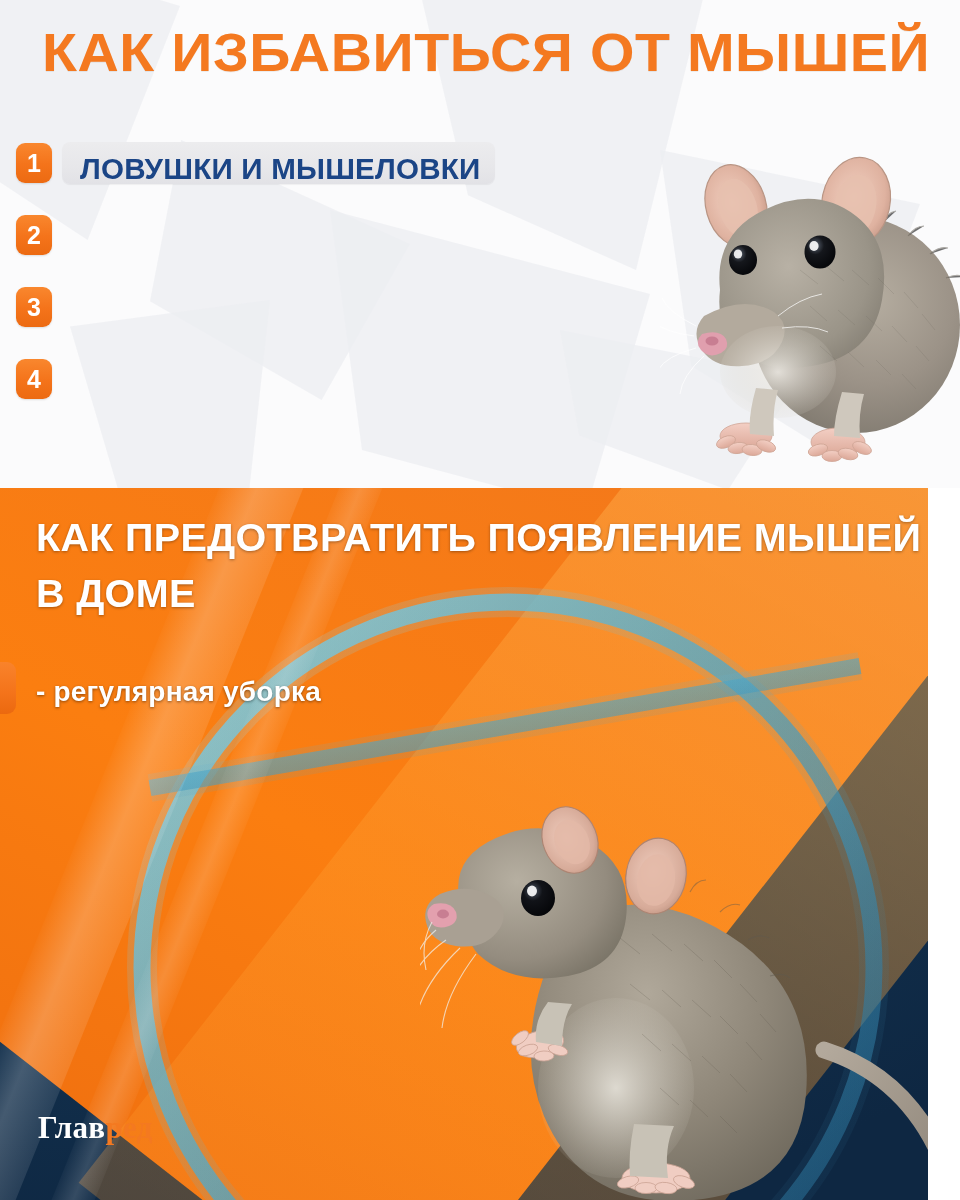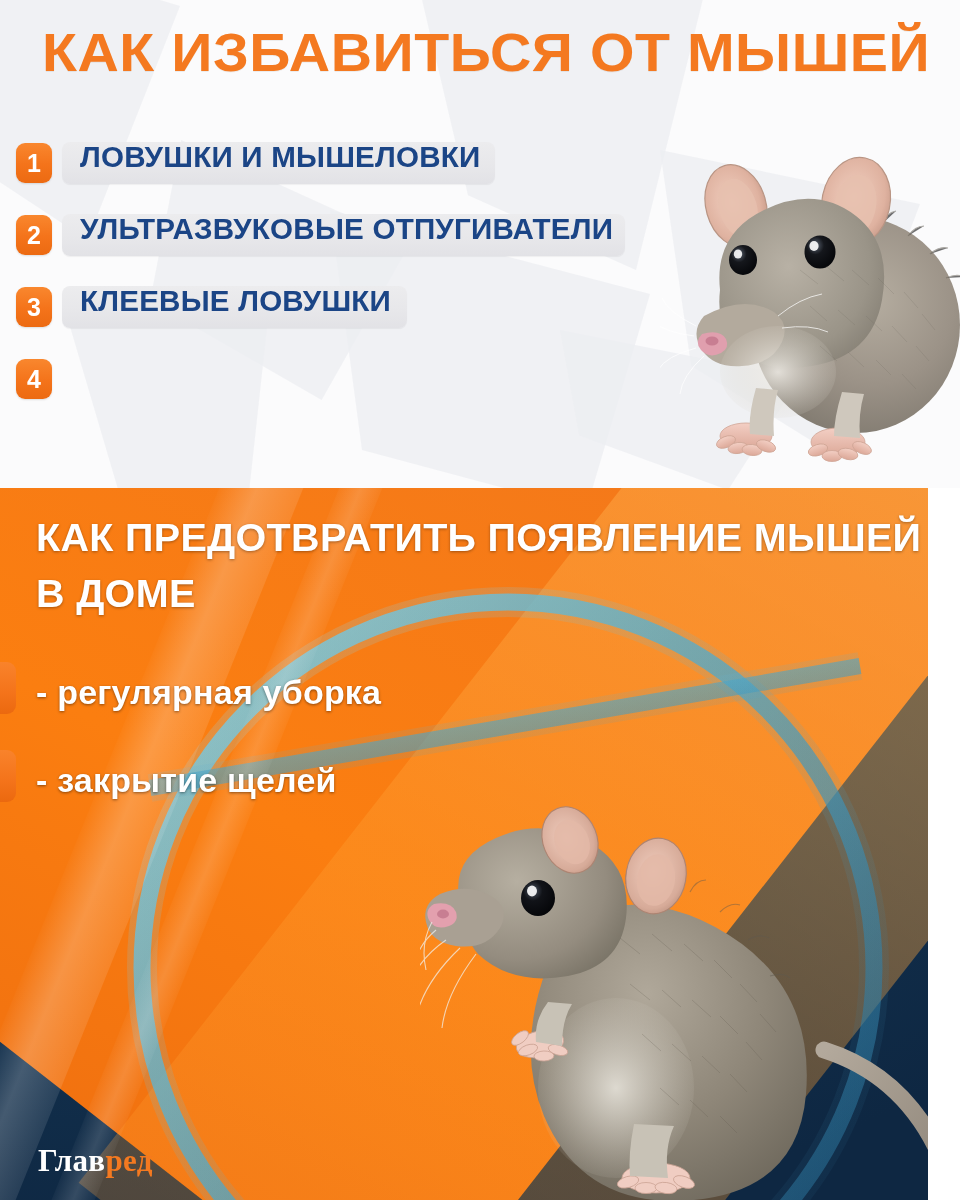--- a/index.html
+++ b/index.html
@@ -96,21 +96,21 @@
     line-height: 40px;
     text-align: center;
     box-shadow: 0 1px 2px rgba(0,0,0,.12);
   }
   .num-pill {
     position: relative;
     margin-left: 10px;
     padding: 0 22px 0 18px;
     height: 42px;
     display: flex;
-    align-items: flex-start;
+    align-items: flex-end;
     background: linear-gradient(180deg,#ececee 0%, #e7e7ea 60%, #e2e2e6 100%);
     border-radius: 8px;
     box-shadow: 0 1px 1px rgba(0,0,0,.05);
   }
   .num-pill span {
     color: #1B4586;
     font-size: 29px;
     font-weight: 700;
     line-height: 30px;
     letter-spacing: .2px;
@@ -224,21 +224,21 @@
     top: 14px;
     width: 16px;
     height: 52px;
     background: linear-gradient(180deg,#F9832B 0%, #F4731A 60%, #EB690F 100%);
     border-top-right-radius: 9px;
     border-bottom-right-radius: 9px;
   }
   .bullet-text {
     margin-left: 36px;
     color: #ffffff;
-    font-size: 34px;
+    font-size: 28px;
     font-weight: 700;
     line-height: 30px;
     letter-spacing: .2px;
     white-space: nowrap;
     text-shadow: 0 1px 3px rgba(0,0,0,.45);
   }
 
   
   .mouse-bottom {
     position: absolute;
@@ -247,21 +247,21 @@
     width: 540px;
     height: 412px;
     z-index: 5;
     pointer-events: none;
   }
 
   
   .logo {
     position: absolute;
     left: 38px;
-    bottom: 22px;
+    bottom: 55px;
     font-family: "Liberation Serif", "DejaVu Serif", serif;
     font-size: 31px;
     font-weight: 700;
     letter-spacing: .4px;
     z-index: 9;
     line-height: 34px;
     white-space: nowrap;
   }
   .logo .w { color: #ffffff; }
   .logo .o { color: #F47920; }
@@ -401,30 +401,24 @@
 
       <div class="num-row">
         <div class="num-badge">1</div>
         <div class="num-pill">
           <span>ЛОВУШКИ И МЫШЕЛОВКИ</span>
         </div>
       </div>
 
       <div class="num-row">
         <div class="num-badge">2</div>
-        <div class="num-pill">
-          <span>УЛЬТРАЗВУКОВЫЕ ОТПУГИВАТЕЛИ</span>
-        </div>
       </div>
 
       <div class="num-row">
         <div class="num-badge">3</div>
-        <div class="num-pill">
-          <span>КЛЕЕВЫЕ ЛОВУШКИ</span>
-        </div>
       </div>
 
       <div class="num-row">
         <div class="num-badge">4</div>
       </div>
 
     </div>
   </div>
 
   <div class="bottom-section">
@@ -570,24 +564,20 @@
     </div>
 
     <div class="bullet-list">
 
       <div class="bullet-row">
         <div class="bullet-tab"></div>
         <div class="bullet-text">- регулярная уборка</div>
       </div>
 
 
-      <div class="bullet-row">
-        <div class="bullet-tab"></div>
-        <div class="bullet-text">- закрытие щелей</div>
-      </div>
 
     </div>
 
     <div class="logo">
       <span class="w">Глав</span><span class="o">ред</span>
     </div>
 
   </div>
 </div>
 

